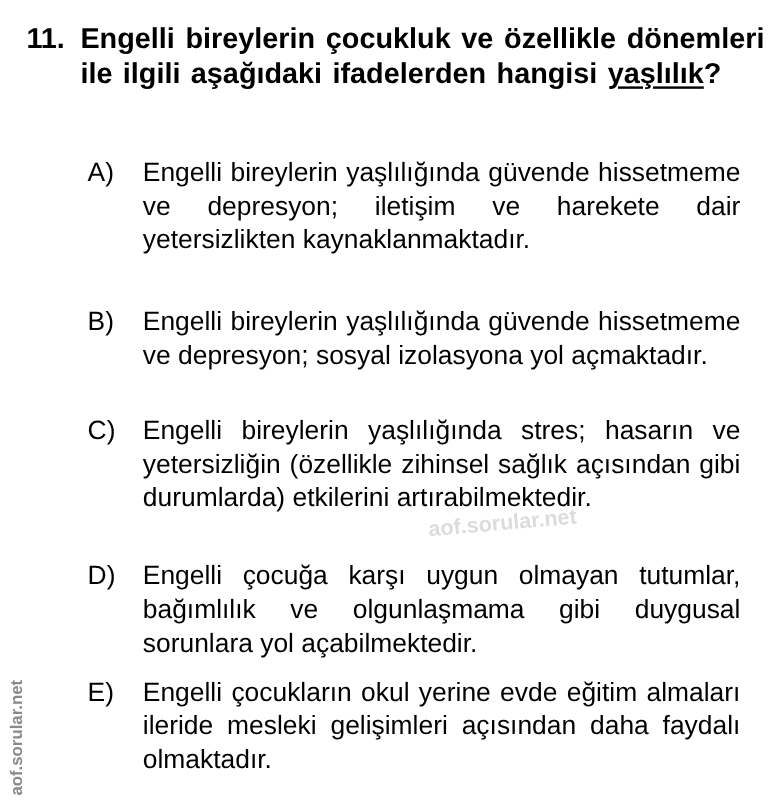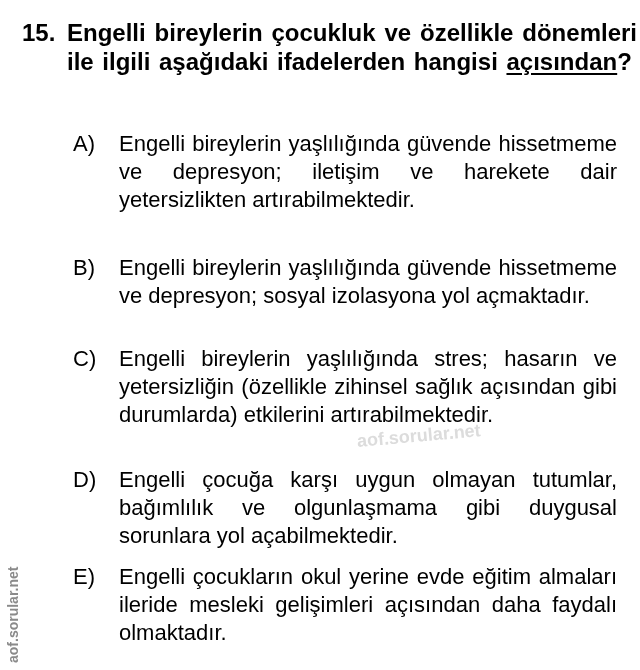--- a/index.html
+++ b/index.html
@@ -12,28 +12,28 @@
     .option { position:absolute; left:0; width:544px; }
     .opt-letter { position:absolute; left:0; top:0; font-size:22px; line-height:28px; }
     .opt-text { position:absolute; left:46px; top:0; width:498px; font-size:22px; line-height:28.2px; text-align:justify; text-align-last:left; }
     .wm-center { position:absolute; left:357px; top:431px; font-weight:bold; font-size:18px; color:#dcdcdc; transform:rotate(-5deg); transform-origin:left center; }
     .wm-side { position:absolute; left:5px; top:663px; font-weight:bold; font-size:14px; color:#8a8a8a; transform:rotate(-90deg); transform-origin:left top; white-space:nowrap; }
   </style>
 </head>
 <body>
 
 <div class="question">
-  <span class="q-num">15.</span>
-  <div class="q-text"><span>Engelli bireylerin çocukluk ve özellikle dönemleri ile ilgili aşağıdaki ifadelerden hangisi </span><u>açısından</u><span>?</span></div>
+  <span class="q-num">11.</span>
+  <div class="q-text"><span>Engelli bireylerin çocukluk ve özellikle dönemleri ile ilgili aşağıdaki ifadelerden hangisi </span><u>yaşlılık</u><span>?</span></div>
 </div>
 
 <div class="options">
   <div class="option" style="top:0px;">
     <span class="opt-letter">A)</span>
-    <div class="opt-text">Engelli bireylerin yaşlılığında güvende hissetmeme ve depresyon; iletişim ve harekete dair yetersizlikten artırabilmektedir.</div>
+    <div class="opt-text">Engelli bireylerin yaşlılığında güvende hissetmeme ve depresyon; iletişim ve harekete dair yetersizlikten kaynaklanmaktadır.</div>
   </div>
   <div class="option" style="top:124px;">
     <span class="opt-letter">B)</span>
     <div class="opt-text">Engelli bireylerin yaşlılığında güvende hissetmeme ve depresyon; sosyal izolasyona yol açmaktadır.</div>
   </div>
   <div class="option" style="top:215px;">
     <span class="opt-letter">C)</span>
     <div class="opt-text">Engelli bireylerin yaşlılığında stres; hasarın ve yetersizliğin (özellikle zihinsel sağlık açısından gibi durumlarda) etkilerini artırabilmektedir.</div>
   </div>
   <div class="option" style="top:336px;">

